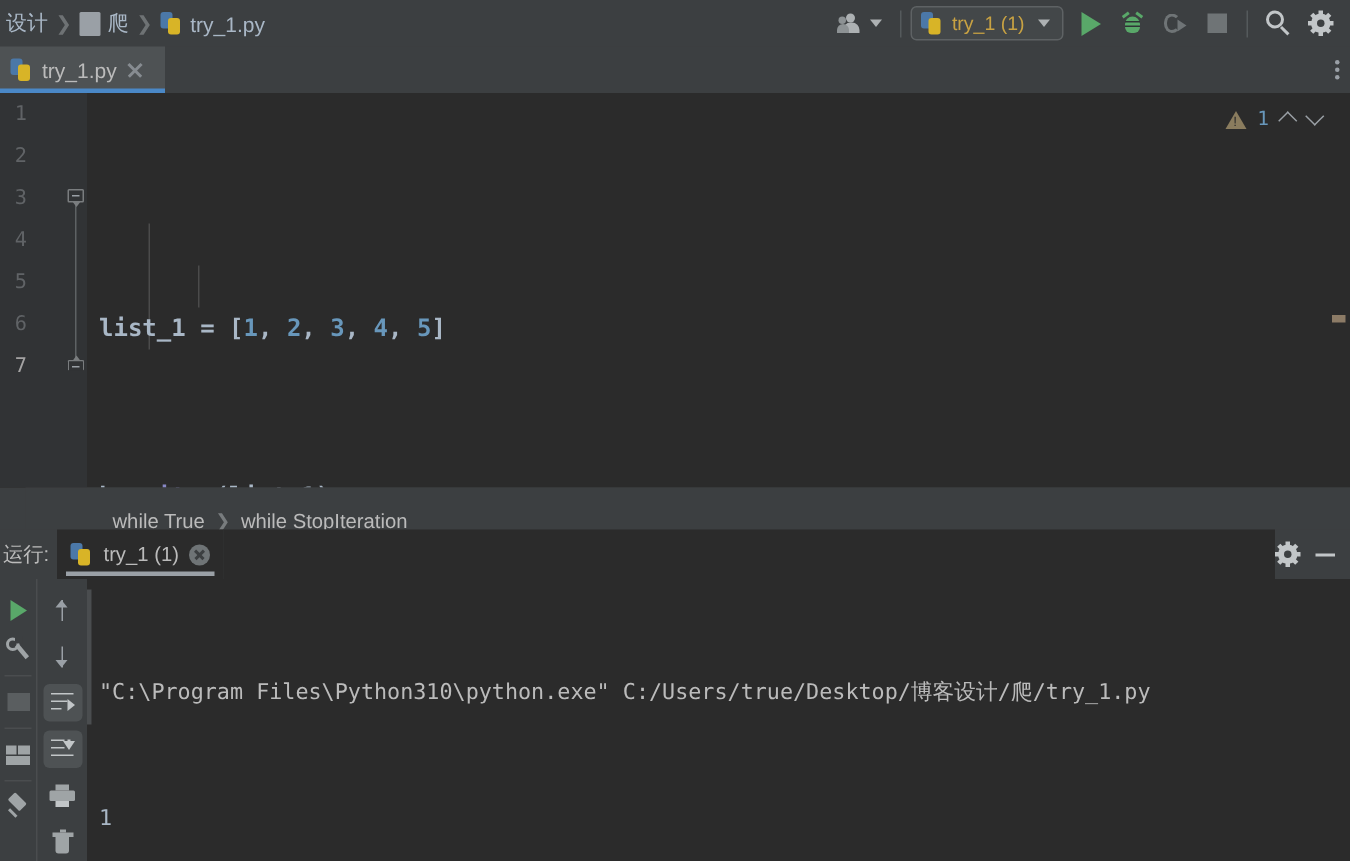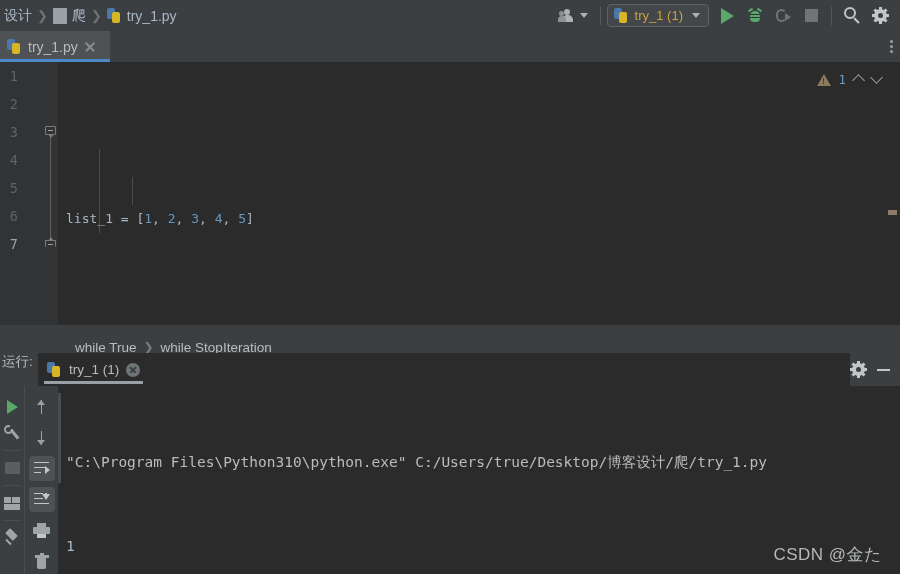--- a/index.html
+++ b/index.html
@@ -145,22 +145,22 @@
   .fold.end .cap {
     position:absolute; left:2.5px; top:-3px; width:0;height:0;
     border-left:3px solid transparent;border-right:3px solid transparent;border-bottom:4px solid #7a7d7f;
   }
   .foldline {
     position: absolute; left: 50px; width: 1px; background: #5e6264;
   }
 
   .code {
     position: absolute; left: 58px; top: 0; right: 0; height: 100%;
-    font-family: "DejaVu Sans Mono", monospace; font-size: 13px; line-height: 28px;
-    color: #a9b7c6; padding-top: 3px; white-space: pre;
+    font-family: "DejaVu Sans Mono", monospace; font-size: 16px; line-height: 28px;
+    color: #a9b7c6; padding-top: 3px; white-space: pre; font-weight: bold;
   }
   .cl { position: relative; height: 28px; padding-left: 8px; }
   .num { color: #6897bb; }
   .fn { color: #8888c6; }
   .pl { color: #a9b7c6; }
   .indent-guide {
     position: absolute; width: 1px; background: #4b4b4b;
   }
 
   .warn-panel {
@@ -188,21 +188,21 @@
     background: #3c3f41; display: flex; align-items: center; padding-left: 58px;
   }
   .bc-bar .itm { color: #bbbbbb; font-size: 13.5px; }
   .bc-bar .sep { color: #787c7e; font-size: 12px; padding: 0 7px; }
 
   
   .runwin {
     position: absolute; top: 353px; left: 0; width: 900px; height: 221px; background: #3c3f41;
   }
   .run-header {
-    position: absolute; top: 0; left: 0; width: 900px; height: 33px; display: flex; 
+    position: absolute; top: 0; left: 0; width: 900px; height: 33px; display: flex; align-items: center;
   }
   .run-label { color: #bbbbbb; font-size: 13.5px; padding-left: 2px; width: 38px; }
   .run-tab {
     display: flex; align-items: center; gap: 7px; height: 33px; padding: 0 9px;
     background: #2b2b2b; position: relative;
   }
   .run-tab .nm { color: #bbbbbb; font-size: 13.5px; }
   .run-tab .uline { position:absolute; left:6px; right:6px; bottom:2px; height:3px; background:#9aa0a6; }
   .xcirc { width: 14px; height: 14px; border-radius: 50%; background: #6f7476; position: relative; }
   .xcirc:before, .xcirc:after {
@@ -553,16 +553,15 @@
     <div class="console">
       <div class="cmdline">"C:\Program Files\Python310\python.exe" C:/Users/true/Desktop/博客设计/爬/try_1.py</div>
       <div class="outnum">1</div>
       
       
       
       
     </div>
     <div class="console-scroll"></div>
 
-    <div class="watermark">CSDN @金た</div>
   </div>
 
 </div>
 
 </body></html>

